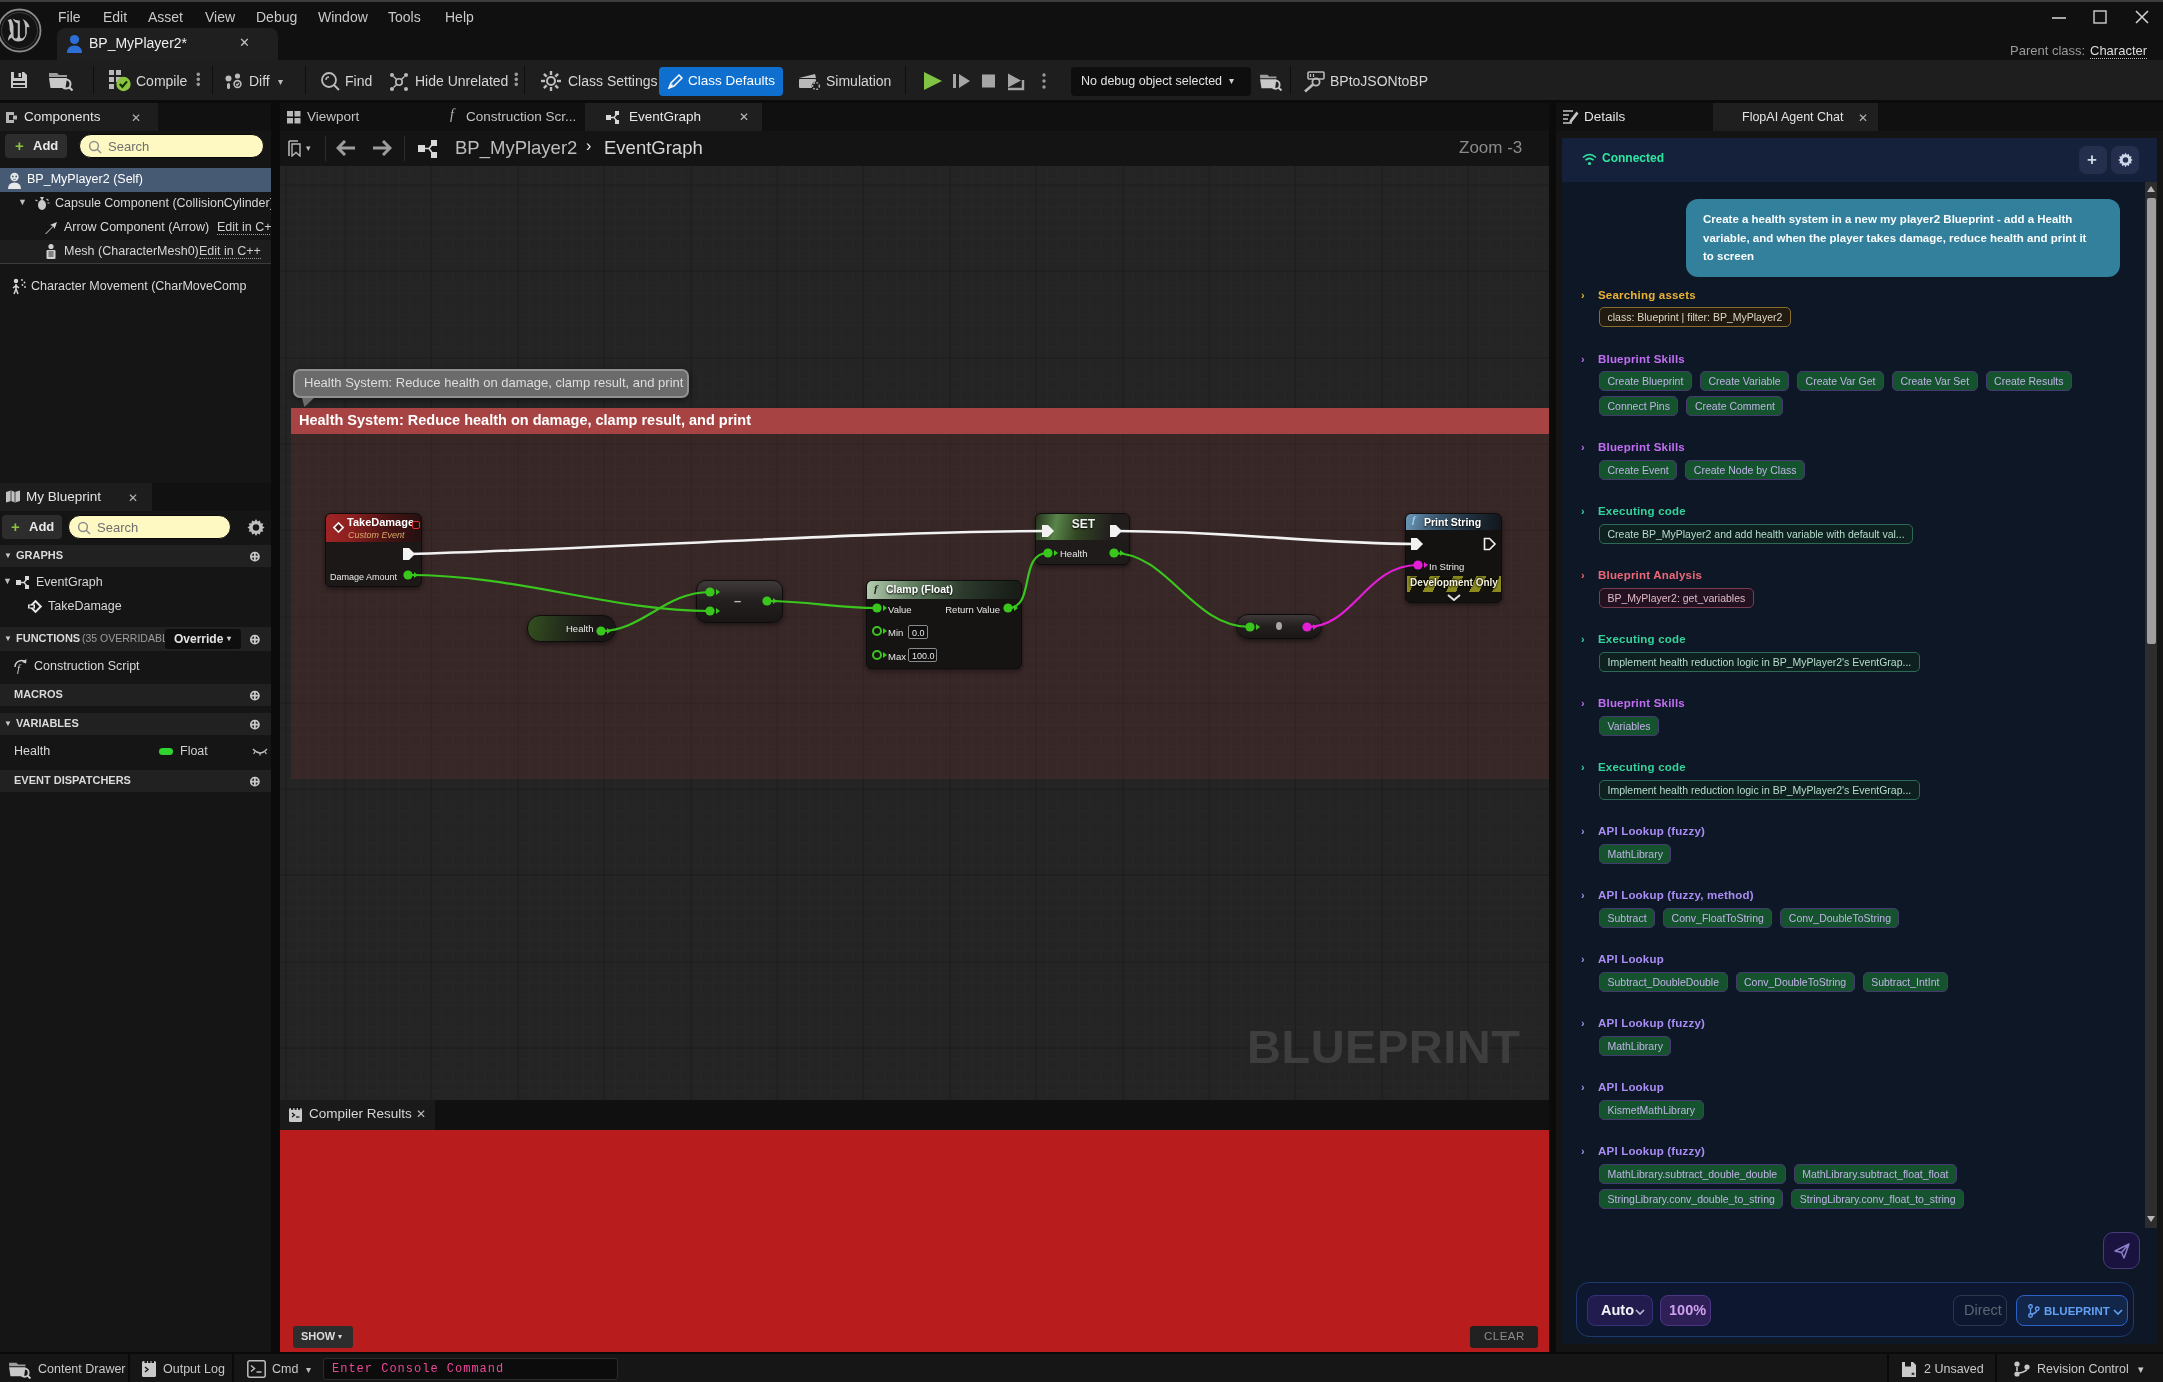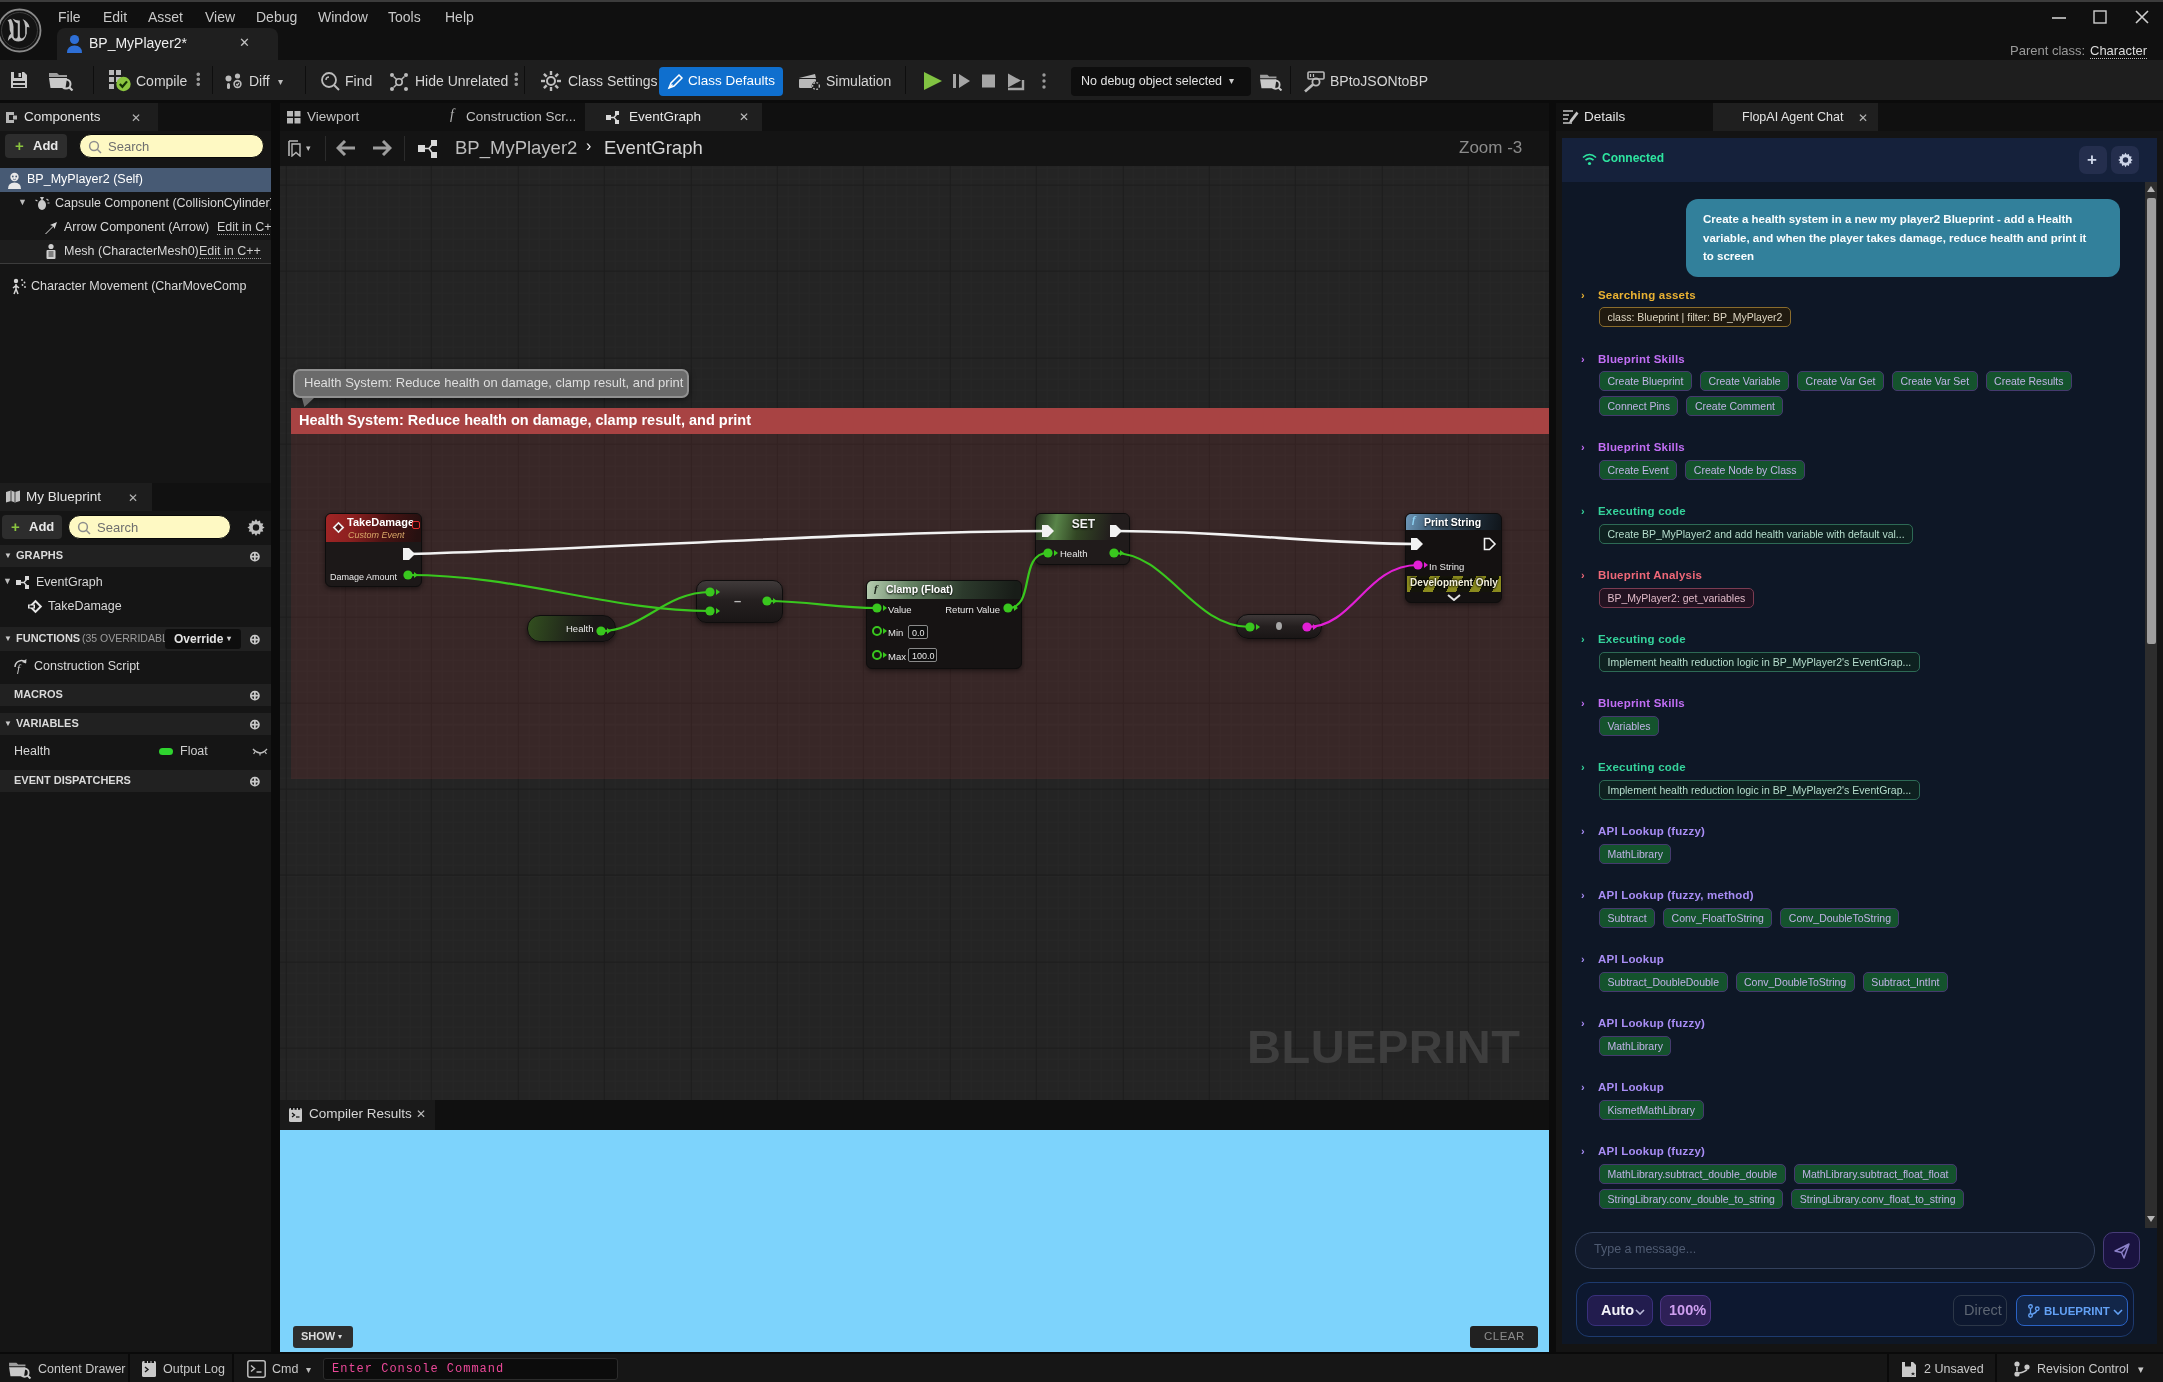--- a/index.html
+++ b/index.html
@@ -40,21 +40,21 @@
   #ctabs { position:absolute; left:0; top:0; width:1269px; height:28px; background:#101010; }
   #graphbar { position:absolute; left:0; top:28px; width:1269px; height:35px; background:#141414; }
   #graph { position:absolute; left:0; top:63px; width:1269px; height:934px; background:#242424; overflow:hidden;
     background-image:
       repeating-linear-gradient(to right, #1b1b1b 0 1px, transparent 1px 86.4px),
       repeating-linear-gradient(to bottom, #1b1b1b 0 1px, transparent 1px 86.3px),
       repeating-linear-gradient(to right, #272727 0 1px, transparent 1px 10.8px),
       repeating-linear-gradient(to bottom, #272727 0 1px, transparent 1px 10.79px);
     background-position: 64.7px 18.6px, 64.7px 18.6px, 64.7px 18.6px, 64.7px 18.6px; }
   #compilerbar { position:absolute; left:0; top:997px; width:1269px; height:30px; background:#101010; }
-  #compilerbody { position:absolute; left:0; top:1027px; width:1269px; height:222px; background:#7dd3fc; }
+  #compilerbody { position:absolute; left:0; top:1027px; width:1269px; height:222px; background:#b91c1c; }
 
   
   .node { position:absolute; border-radius:6px; background:#1d1919; box-shadow:0 2px 5px rgba(0,0,0,0.5); border:1px solid #0e0d0d; }
   .nhead { position:absolute; left:0; top:0; width:100%; border-radius:5px 5px 0 0; }
   .pinlbl { position:absolute; font-size:10px; color:#e8e8e8; white-space:nowrap; }
 
   
   #rightcol { left:1556px; top:103px; width:607px; height:1249px; background:#141414; }
   #chatcard { position:absolute; left:6px; top:35px; width:595px; height:1206px; background:#0e1726; }
   #chathead { position:absolute; left:0; top:0; width:595px; height:44px; background:#15213b; }
@@ -755,23 +755,20 @@
       <div class="abs" style="left:589px;top:79px;width:12px;height:1046px;background:#2d2d2d;">
         <svg class="abs" style="left:2px;top:4px;" width="8" height="8" viewBox="0 0 8 8">
               <path d="M0 6 L4 0 L8 6 Z" fill="#b5b5b5"></path>
             </svg>
         <div class="abs" style="left:1.5px;top:16px;width:9px;height:446px;background:#9e9e9e;border-radius:2px;"></div>
         <svg class="abs" style="left:2px;top:1032px;" width="8" height="8" viewBox="0 0 8 8">
               <path d="M0 2 L4 8 L8 2 Z" fill="#b5b5b5"></path>
             </svg>
       </div>
 
-      <div class="abs" style="left:19px;top:1129px;width:520px;height:37px;background:#121b2d;border:1.5px solid #33415d;border-radius:18px;">
-        <span class="abs" style="left:18px;top:9px;font-size:12.5px;color:#4f5b72;">Type a message...</span>
-      </div>
       <div class="abs" style="left:547px;top:1129px;width:37px;height:37px;background:#1a1340;border:1.5px solid #473c78;border-radius:10px;">
         <svg class="abs" style="left:9px;top:9px;" width="18" height="18" viewBox="0 0 18 18">
           <path d="M2 9 L16 2 L11 16 L8.5 10.5 Z M8.5 10.5 L16 2" fill="none" stroke="#8b80c8" stroke-width="1.5" stroke-linejoin="round"></path>
         </svg>
       </div>
 
       <div class="abs" style="left:20px;top:1179px;width:558px;height:55px;background:#0d1830;border:1.5px solid #1d3a6e;border-radius:13px;">
         <div class="abs" style="left:10px;top:12px;width:66px;height:31px;background:#221c4e;border:1.5px solid #39307c;border-radius:8px;">
           <span class="abs" style="left:13px;top:6px;font-size:14.5px;font-weight:bold;color:#f2f2f8;">Auto</span>
           <svg class="abs" style="left:47px;top:13px;" width="10" height="6" viewBox="0 0 10 6">

